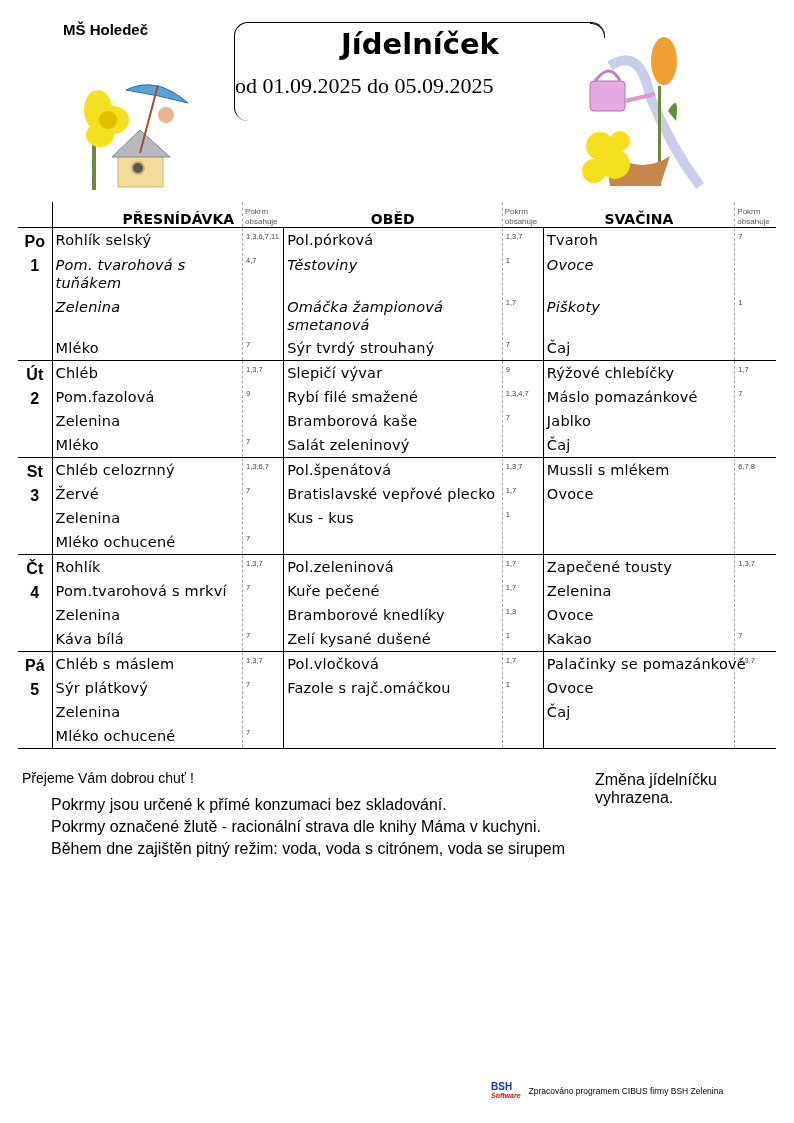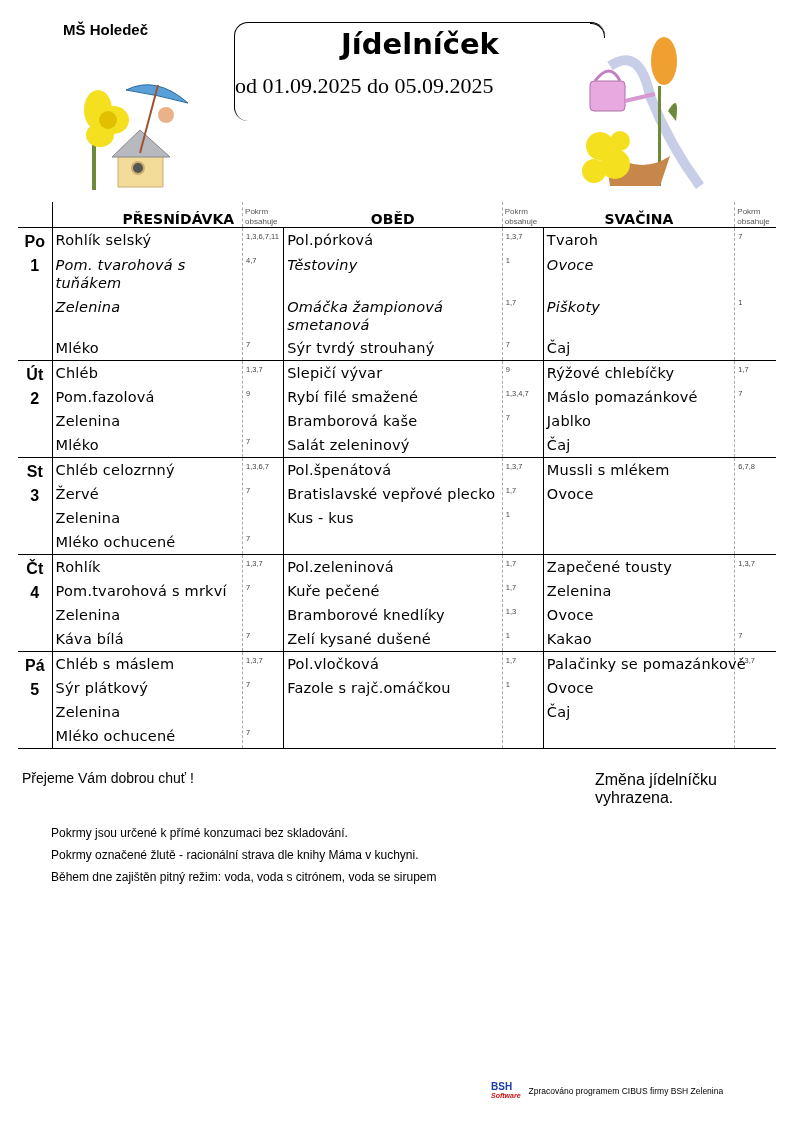--- a/index.html
+++ b/index.html
@@ -24,21 +24,21 @@
   .day { font-weight:bold; font-size:16px; text-align:center; line-height:24px; padding-top:2px !important; }
   .item { font-family:"DejaVu Sans", sans-serif; font-size:14.5px; padding-left:3px !important; letter-spacing:0.2px; }
   tr.day-end td { border-bottom:1px solid #000; }
   .ln { display:block; height:24px; line-height:24px; white-space:nowrap; overflow:visible; }
   .ln.tall { height:42px; line-height:18px; white-space:normal; padding-top:4px; box-sizing:border-box;font-style:italic; }
   .aln { display:block; height:24px; padding-top:4px; box-sizing:border-box; word-break:break-all; }
   .aln.tall { height:42px; }
 
   .wish { position:absolute; left:22px; top:770px; font-size:14px; }
   .change { position:absolute; left:595px; top:771px; font-size:16px; }
-  .notes { position:absolute; left:51px; top:822px; font-size:12px; line-height:22px; }
+  .notes { position:absolute; left:51px; top:794px; font-size:16px; line-height:22px; }
   .footer { position:absolute; left:491px; top:1082px; font-size:8.5px; display:flex; align-items:center; gap:8px; }
   .bsh { font-size:10px; font-weight:bold; color:#1a3aa8; line-height:9px; position:relative; }
   .bsh small { display:block; font-size:7px; color:#d01010; font-style:italic; font-weight:bold; }
 </style>
 </head>
 <body>
 
 <div class="school">MŠ Holedeč</div>
 
 <div class="title-box">

